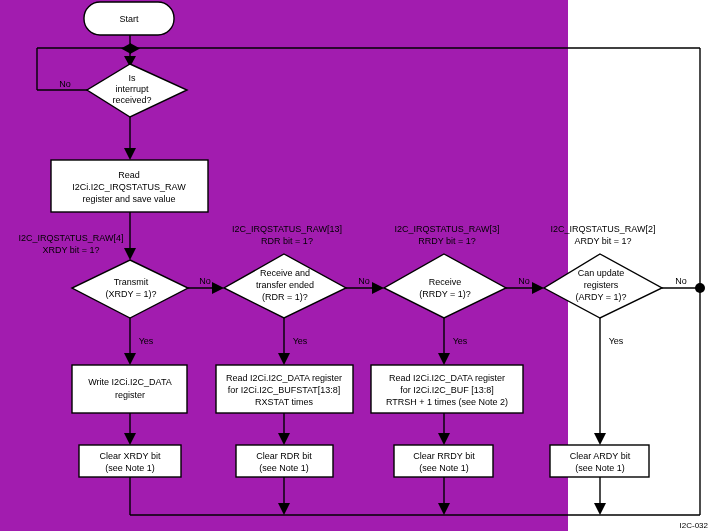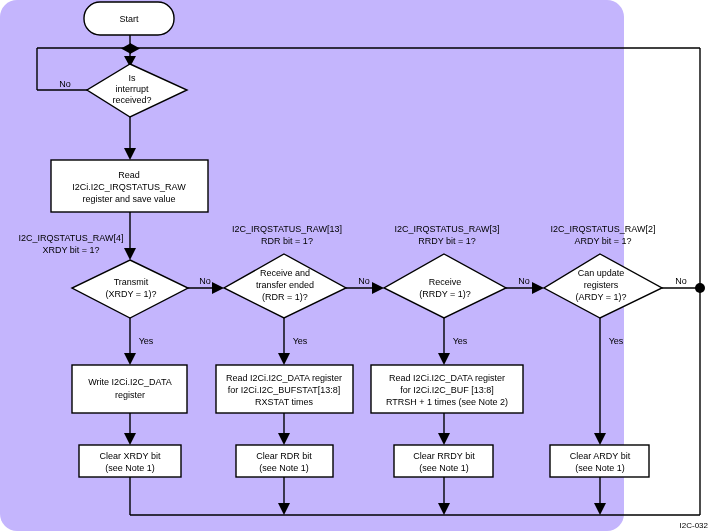--- a/index.html
+++ b/index.html
@@ -8,24 +8,23 @@
     background: #ffffff;
   }
   body {
     width: 712px;
     height: 531px;
     overflow: hidden;
     font-family: "Liberation Sans", sans-serif;
   }
   #chart-root {
     position: relative;
-    width: 624px;
+    width: 568px;
     height: 531px;
-    background: #c4b5fd;
-    border-radius: 17px;
+    background: #a21caf;
   }
   svg.flow {
     display: block;
     width: 712px;
     height: 531px;
   }
   .shape {
     fill: #ffffff;
     stroke: #000000;
     stroke-width: 1.4;

